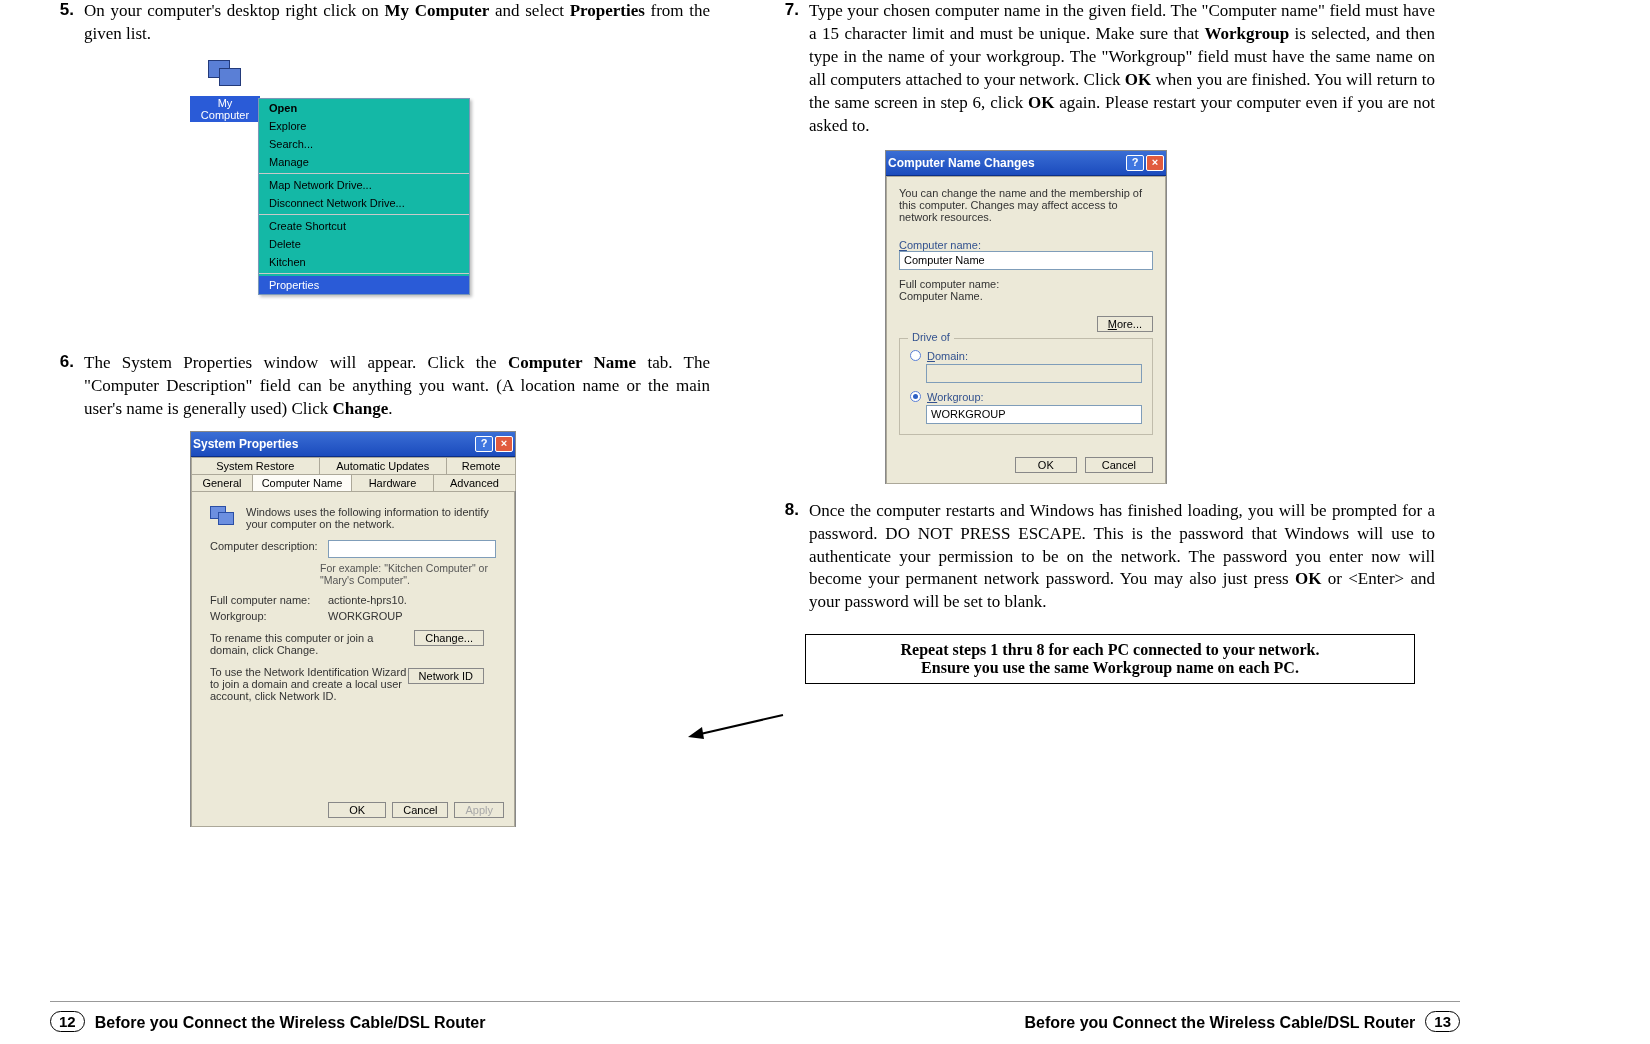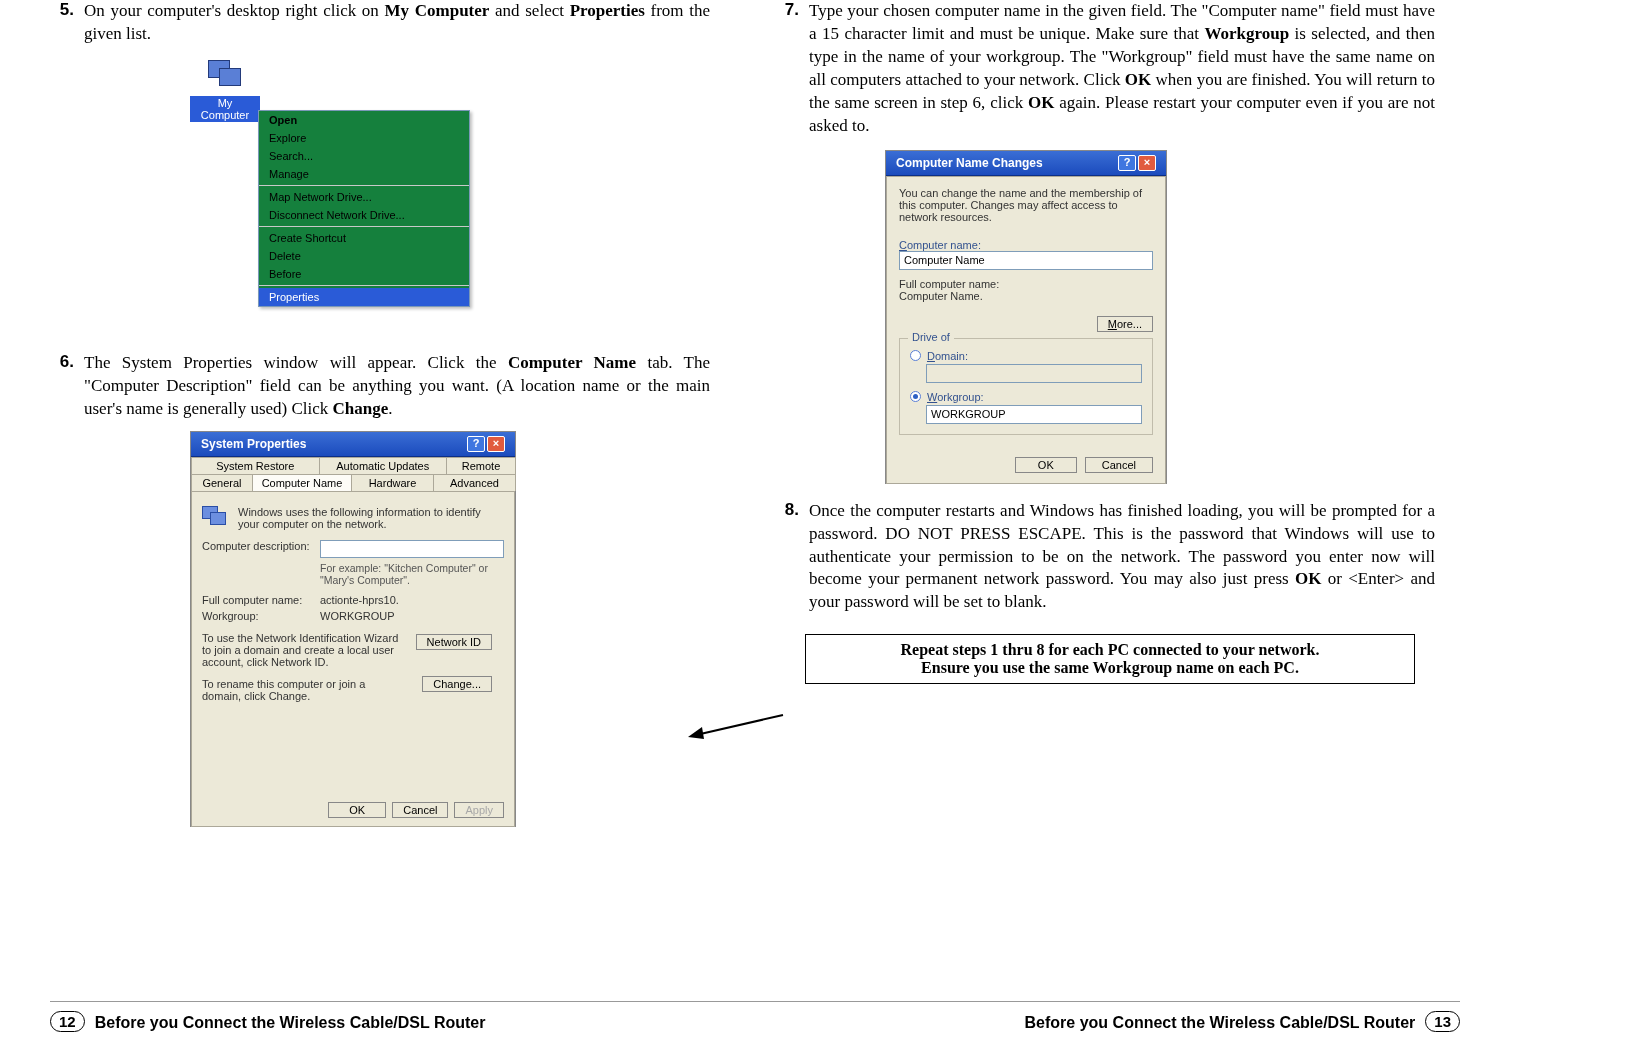--- a/index.html
+++ b/index.html
@@ -72,48 +72,48 @@
   .mycomp-icon {
     position: absolute; left: 0; top: 2px; width: 70px; text-align: center;
     font-family: Tahoma, Arial, sans-serif; font-size: 11px; color: #fff;
   }
   .mycomp-icon .icon-box { width: 40px; height: 36px; margin: 0 auto 2px; position: relative; }
   .mycomp-icon .mon { position:absolute; width:22px; height:18px; background:#5a7fd6; border:1px solid #233a7a; }
   .mycomp-icon .m1 { left:3px; top:2px; }
   .mycomp-icon .m2 { left:14px; top:10px; }
   .mycomp-icon .label { background:#2a5bd7; padding:1px 3px; display:inline-block; }
   .ctxmenu {
-    position:absolute; left:68px; top:54px; width:212px;
-    background:#15803d; border:1px solid #7a98b8; box-shadow: 2px 2px 3px rgba(0,0,0,.25);
+    position:absolute; left:68px; top:42px; width:212px;
+    background:#14b8a6; border:1px solid #7a98b8; box-shadow: 2px 2px 3px rgba(0,0,0,.25);
   }
   .ctxmenu .mi { padding:3px 10px; border-top:0; }
   .ctxmenu .mi.bold { font-weight:bold; }
   .ctxmenu .sepline { border-top:1px solid #c9c9c9; margin:2px 0; }
   .ctxmenu .mi.sel { background:#2a5bd7; color:#fff; }
 
   
   .fig6wrap { position:relative; margin: 10px 0 10px 140px; }
   .fig6 { width:326px; height:396px; position:relative; }
   .titlebar {
     background: linear-gradient(#3a6ed5,#1b4bbd);
     color:#fff; font-weight:bold; font-size:12px;
-    padding:4px 10px; display:flex; align-items:center; justify-content:space-between;
+    padding:4px 2px; display:flex; align-items:center; justify-content:space-between;
     border-bottom:1px solid #0b2e86;
   }
   .titlebar .winbtns { display:flex; gap:2px; }
   .winbtn { width:18px; height:16px; border:1px solid #fff; border-radius:2px; text-align:center; line-height:13px; font-size:11px; font-weight:bold; }
   .winbtn.help { background:#3f76e0; color:#fff; }
   .winbtn.close { background:#e15b3e; color:#fff; }
   .tabrow1, .tabrow2 { display:flex; background:#ece9d8; font-size:11px; }
   .tab { border:1px solid #aca899; border-bottom:none; background:#ece9d8; padding:2px 0; text-align:center; flex:1; margin-right:-1px; }
   .tab.small { flex:0 0 70px; }
   .tab.active { background:#fdfcf7; position:relative; z-index:2; }
   .panel { background:#ece9d8; border:1px solid #aca899; flex:1; padding:10px 10px 8px; font-size:11px; color:#333; position:relative; height:312px;}
   .fig6 .body { display:flex; flex-direction:column; height:calc(100% - 24px); }
-  .row { display:flex; margin:4px 0; align-items:flex-start; gap:8px; }
+  .row { display:flex; margin:4px 8px; align-items:flex-start; gap:8px; }
   .lbl { width:110px; }
   .txtbox { flex:1; height:18px; background:#fff; border:1px solid #7f9db9; }
   .small-note { color:#555; font-size:10.5px; margin-left:118px; }
   .btn {
     font-family: Tahoma, Arial, sans-serif; font-size:11px;
     background:#ece9d8; border:1px solid #888; border-radius:0; padding:1px 10px;
   }
   .btn.disabled { color:#a8a8a8; }
   .btnrow-bottom { position:absolute; right:10px; bottom:8px; display:flex; gap:6px; }
   .fig6 .rbtn { position:absolute; right:12px; }
@@ -169,21 +169,21 @@
       <div class="mi bold">Open</div>
       <div class="mi">Explore</div>
       <div class="mi">Search...</div>
       <div class="mi">Manage</div>
       <div class="sepline"></div>
       <div class="mi">Map Network Drive...</div>
       <div class="mi">Disconnect Network Drive...</div>
       <div class="sepline"></div>
       <div class="mi">Create Shortcut</div>
       <div class="mi">Delete</div>
-      <div class="mi">Before</div>
+      <div class="mi">Kitchen</div>
       <div class="sepline"></div>
       <div class="mi sel">Properties</div>
     </div>
   </div>
 
   <div class="step">
     <div class="step-num">6.</div>
     <div class="step-body">
       <span>The System Properties window will appear. Click the </span><span class="bold">Computer Name</span><span> tab. The "Computer Description" field can be anything you want. (A location name or the main user's name is generally used) Click </span><span class="bold">Change</span><span>.</span>
     </div>
@@ -225,26 +225,26 @@
           <div class="small-note">For example: "Kitchen Computer" or "Mary's Computer".</div>
           <div class="row" style="margin-top:8px">
             <div class="lbl">Full computer name:</div>
             <div>actionte-hprs10.</div>
           </div>
           <div class="row">
             <div class="lbl">Workgroup:</div>
             <div>WORKGROUP</div>
           </div>
           <div class="row" style="margin-top:10px; position:relative;">
+            <div class="net-text">To rename this computer or join a domain, click Change.</div>
+            <button class="btn rbtn" style="top:-2px">Change...</button>
+          </div>
+          <div class="row" style="margin-top:10px; position:relative;">
             <div class="net-text">To use the Network Identification Wizard to join a domain and create a local user account, click Network ID.</div>
             <button class="btn rbtn" style="top:2px">Network ID</button>
-          </div>
-          <div class="row" style="margin-top:10px; position:relative;">
-            <div class="net-text">To rename this computer or join a domain, click Change.</div>
-            <button class="btn rbtn" style="top:-2px">Change...</button>
           </div>
           <div class="btnrow-bottom">
             <button class="btn" style="padding:1px 20px">OK</button>
             <button class="btn">Cancel</button>
             <button class="btn disabled">Apply</button>
           </div>
         </div>
       </div>
     </div>
     <svg class="arrow" width="100" height="30">

